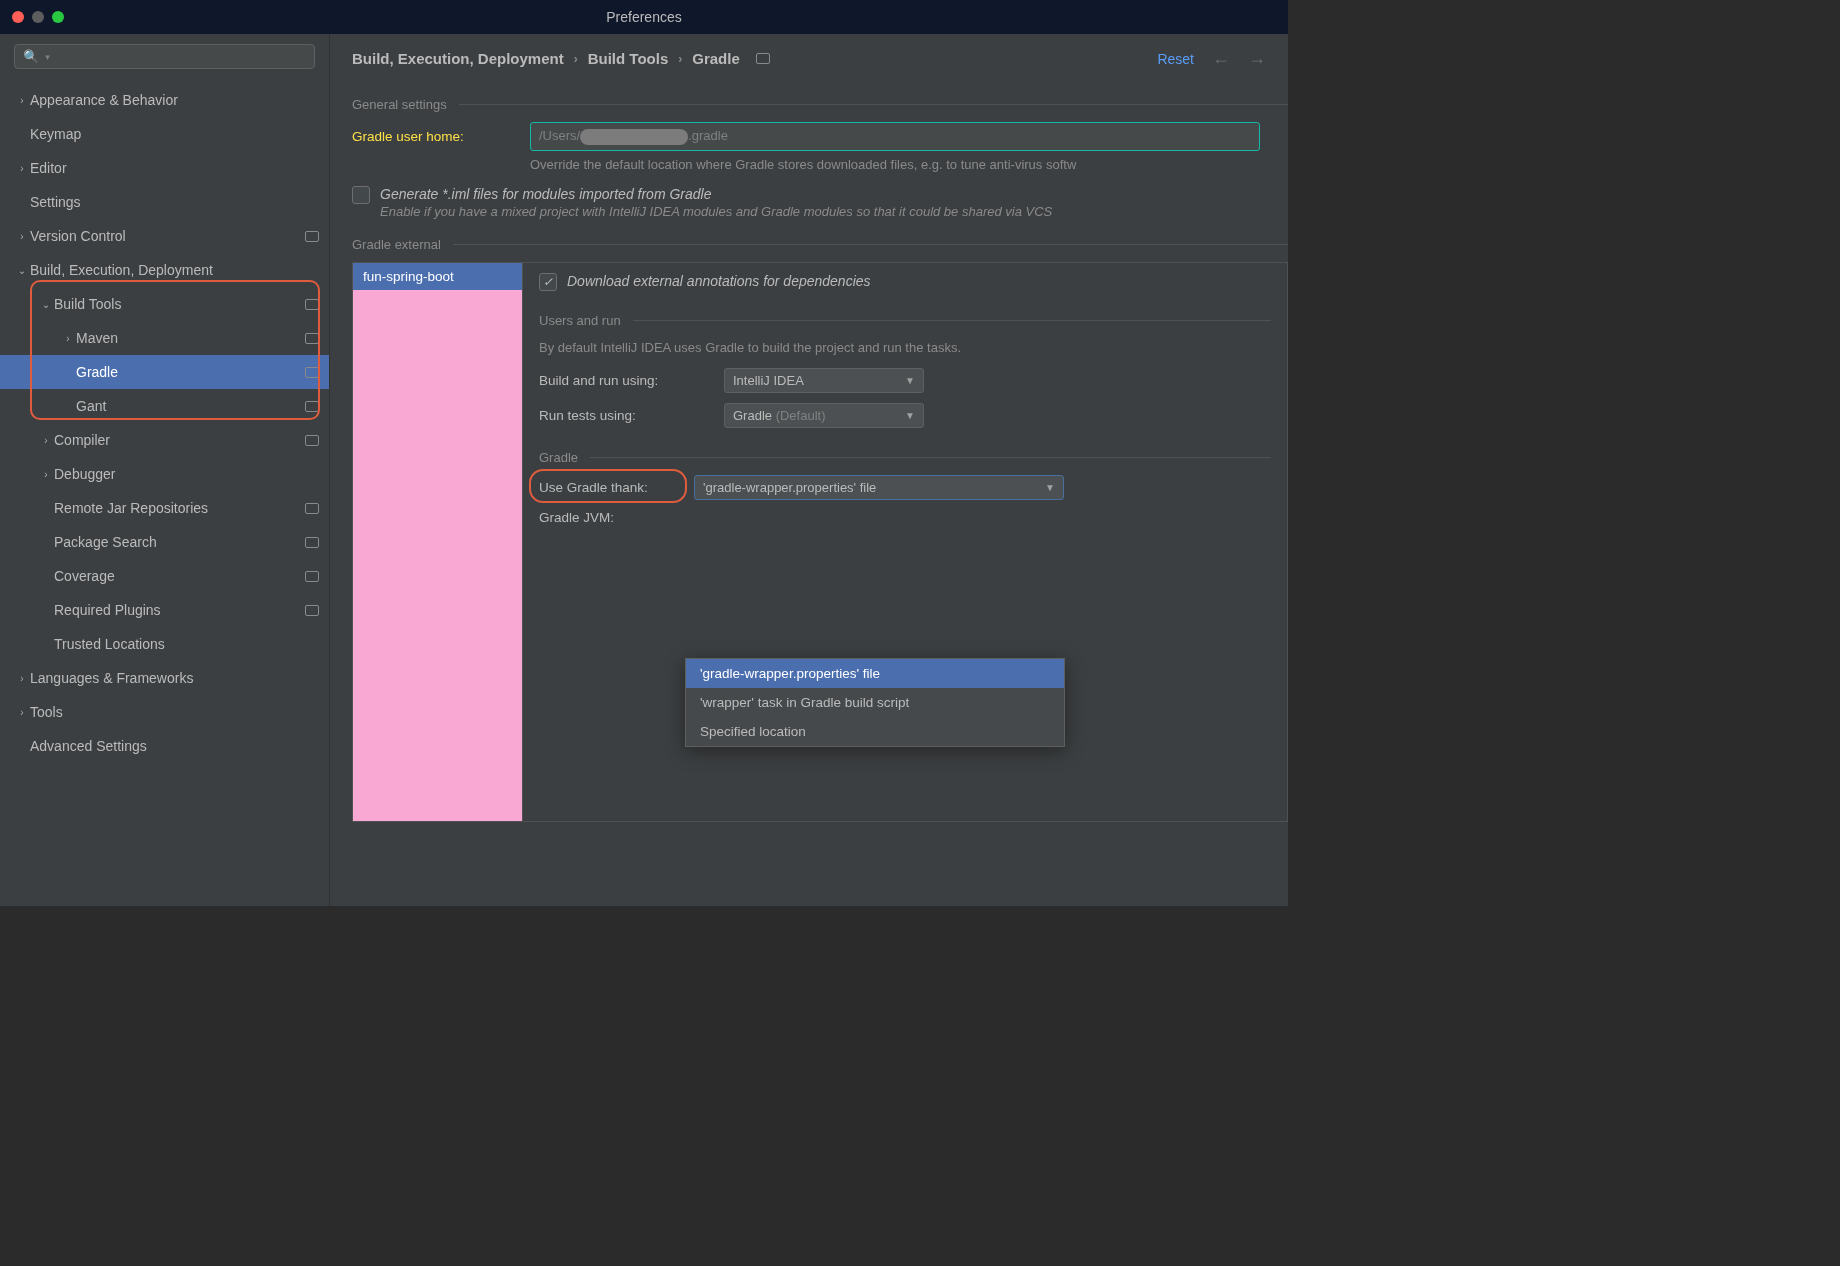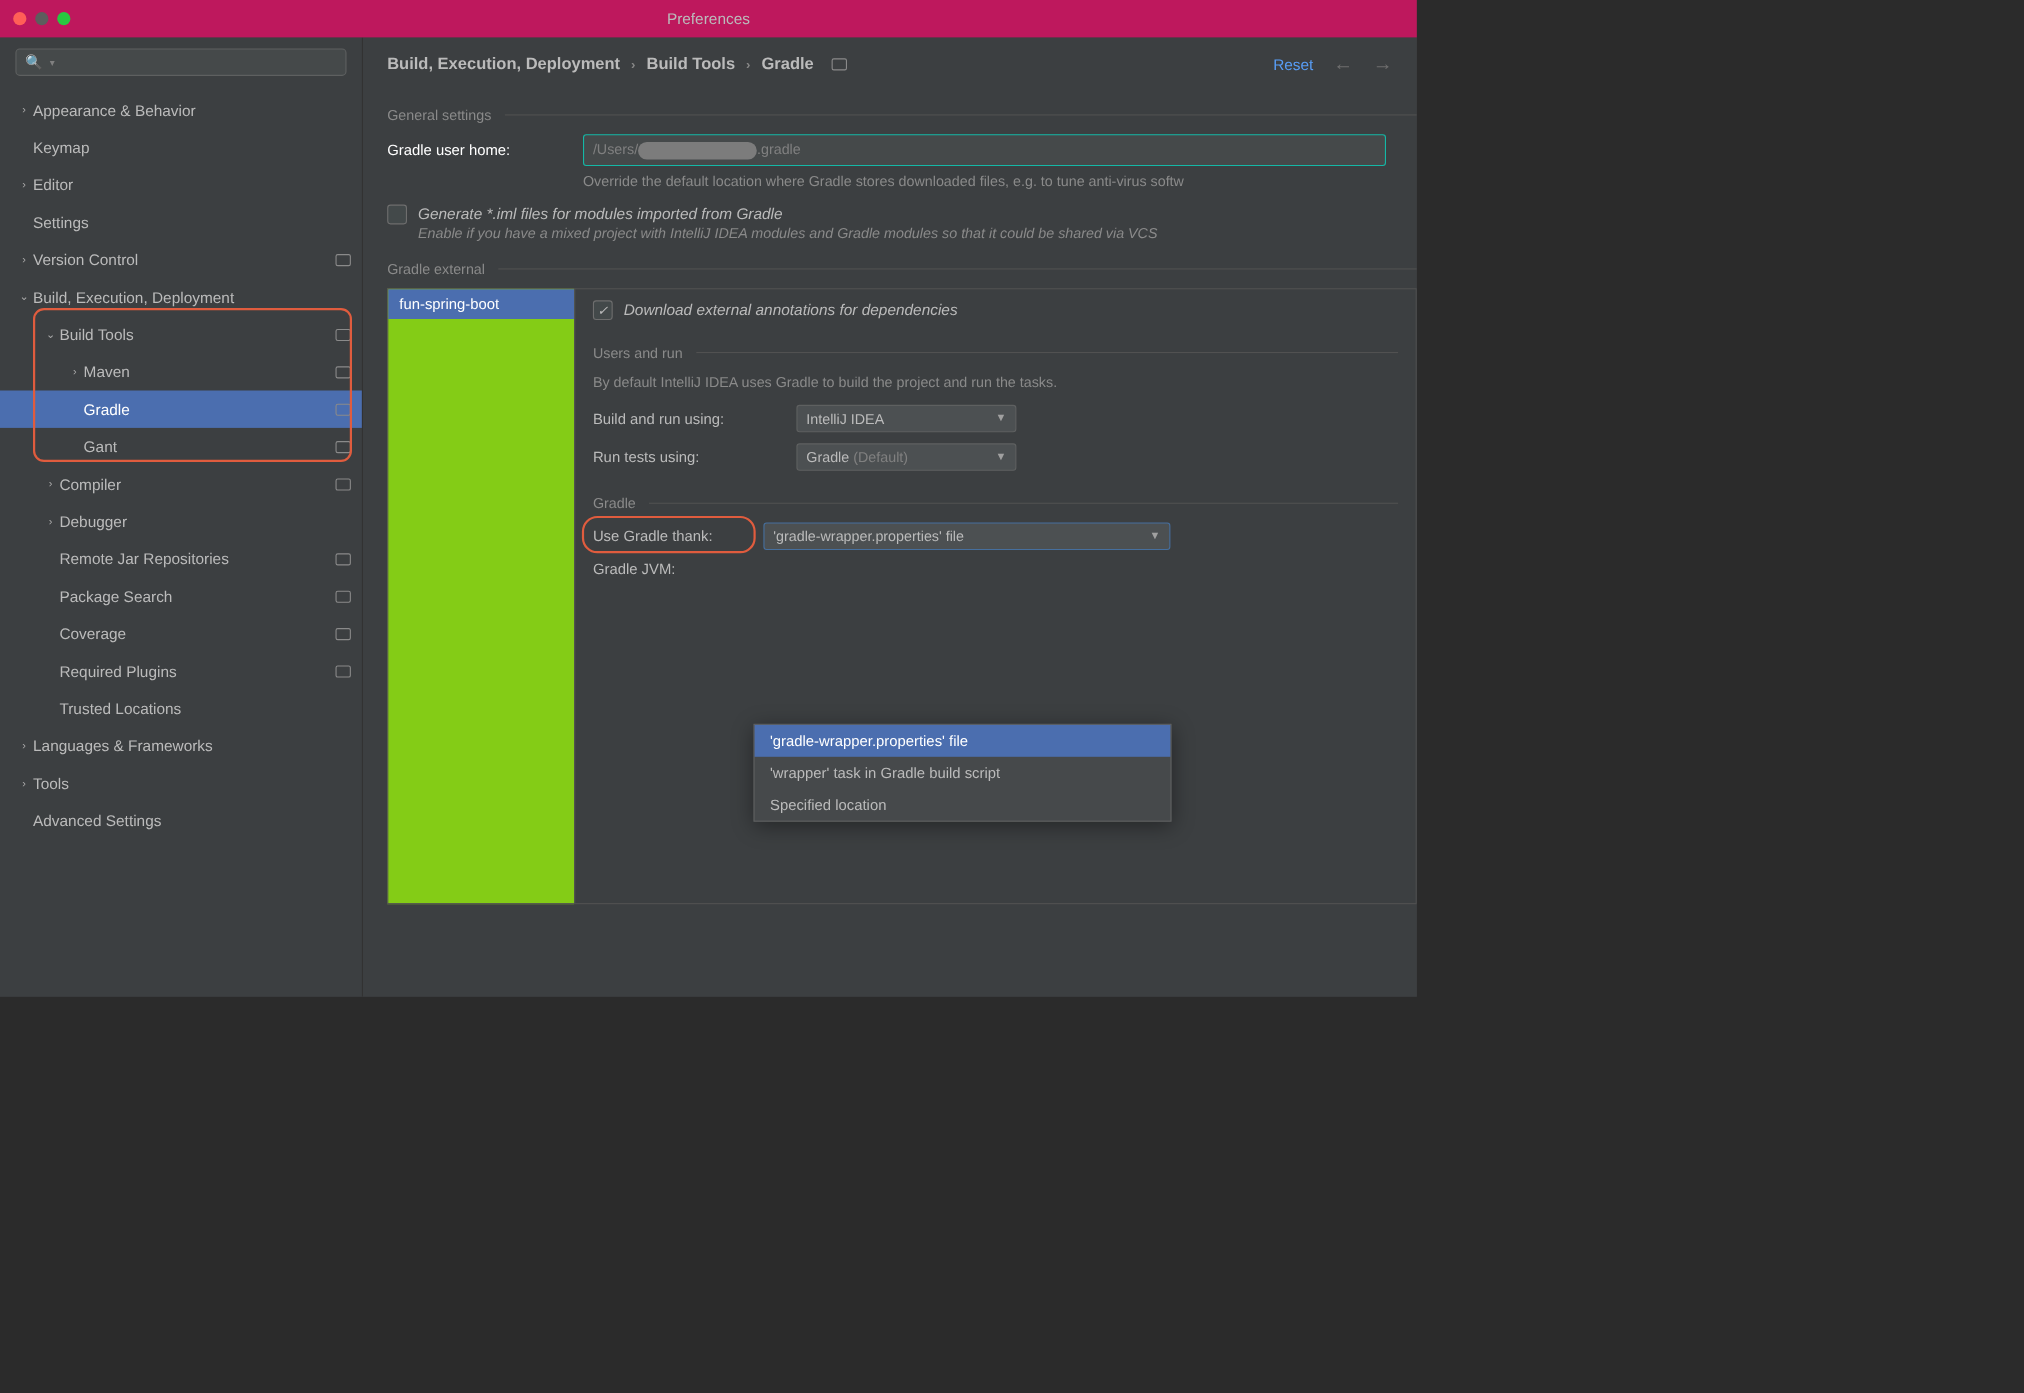--- a/index.html
+++ b/index.html
@@ -16,21 +16,21 @@
   background: #3c3f41;
   display: flex;
   flex-direction: column;
   position: relative;
 }
 .titlebar {
   height: 34px;
   display: flex;
   align-items: center;
   padding: 0 12px;
-  background: #be185d;
+  background: #0f172a;
   position: relative;
 }
 .traffic-lights {
   display: flex;
   gap: 8px;
 }
 .traffic-light {
   width: 12px; height: 12px;
   border-radius: 50%;
 }
@@ -161,21 +161,21 @@
 .section-title .line {
   flex: 1; height: 1px; background: #515151; margin-left: 12px;
 }
 .form-row {
   display: flex;
   align-items: center;
   margin: 6px 0;
 }
 .form-label {
   width: 178px;
-  color: #ffffff;
+  color: #fde047;
   font-size: 13.5px;
 }
 .text-input {
   background: #45494a;
   border: 1px solid #14b8a6;
   border-radius: 3px;
   padding: 5px 8px;
   color: #808080;
   font-size: 13px;
   flex: 1;
@@ -216,21 +216,21 @@
 .checkbox.checked::after { content: "✓"; }
 .check-label { color: #bbbbbb; font-size: 14px; }
 .check-hint { color: #8a8a8a; font-size: 13px; margin-top: 2px; }
 .projects-split {
   display: flex;
   margin-top: 8px;
   height: 560px;
 }
 .projects-list {
   width: 170px;
-  background: #84cc16;
+  background: #f9a8d4;
   border: 1px solid #515151;
   border-right: none;
 }
 .project-item {
   background: #4b6eaf;
   color: #fff;
   padding: 6px 10px;
   font-size: 13.5px;
 }
 .project-details {

